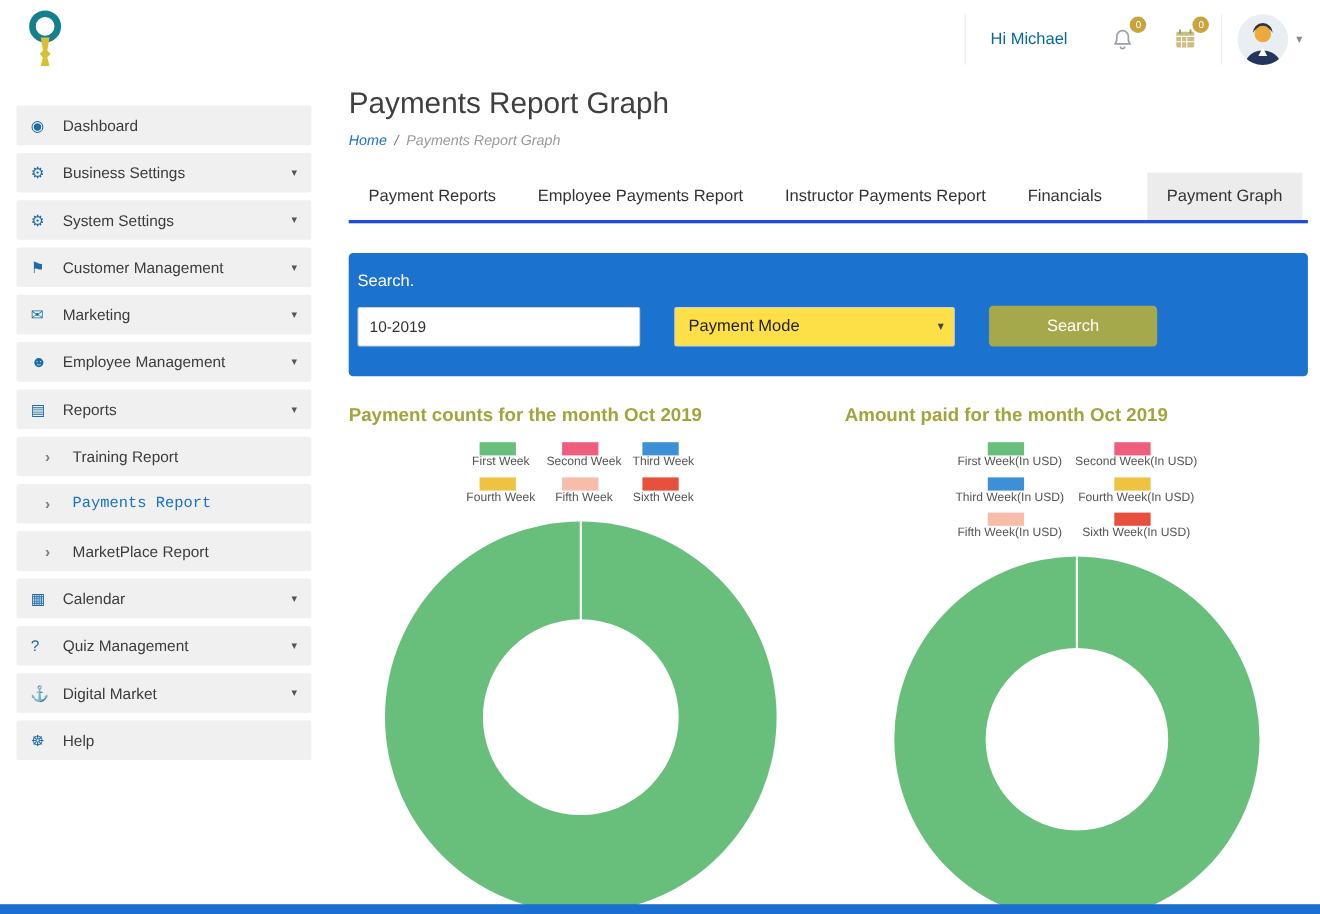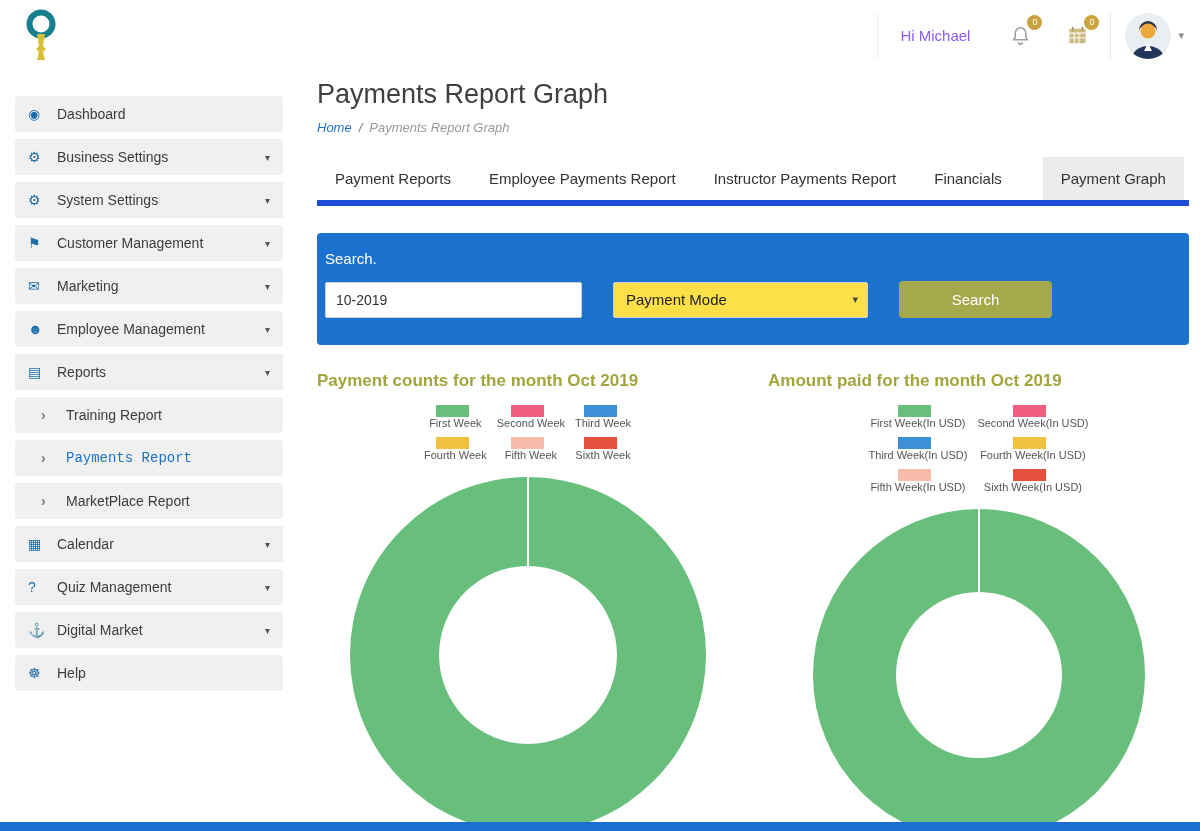--- a/index.html
+++ b/index.html
@@ -7,21 +7,21 @@
   body {
     width:1200px; height:831px; overflow:hidden; position:relative;
     background:#fff; font-family:"Liberation Sans", sans-serif; color:#333;
   }
 
   
   .topbar { height:71px; display:flex; justify-content:space-between; align-items:center;
             padding:0 16px 0 20px; background:#fff; }
   .logo { display:flex; align-items:center; cursor:pointer; }
   .topbar-right { display:flex; align-items:center; height:100%; }
-  .greeting { color:#8b5cf6; font-size:15px; padding:0 22px; height:46px;
+  .greeting { color:#0369a1; font-size:15px; padding:0 22px; height:46px;
               display:flex; align-items:center; border-left:1px solid #ececec; }
   .icon-wrap { position:relative; padding:0 17px; height:46px; display:flex; align-items:center; cursor:pointer; }
   .badge { position:absolute; top:2px; right:7px; background:#c9a43c; color:#fff;
            min-width:15px; height:15px; border-radius:50%; font-size:9px;
            display:flex; align-items:center; justify-content:center; }
   .avatar-wrap { display:flex; align-items:center; padding-left:14px; height:46px;
                  border-left:1px solid #ececec; cursor:pointer; margin-left:4px; }
   .avatar { width:46px; height:46px; border-radius:50%; overflow:hidden; background:#e9eef2; }
   .avatar-caret { color:#8a8a8a; font-size:11px; margin-left:7px; }
 
@@ -37,21 +37,21 @@
   .side-item.sub .side-label { margin-left:9px; }
   .side-item.sub.active .side-label { color:#1a73c7;font-family:Liberation Mono, monospace; }
 
   
   .main { flex:1; min-width:0; padding:8px 11px 0 17px; }
   h1.page-title { font-size:27px; font-weight:500; color:#3f3f3f; margin:0 0 10px; }
   .breadcrumb { font-style:italic; font-size:13px; color:#999; }
   .breadcrumb a { color:#1a73c7; text-decoration:none; cursor:pointer; }
   .breadcrumb .sep { margin:0 7px; color:#777; }
 
-  .tabs { display:flex; margin-top:22px; border-bottom:6px solid #1d4ed8; }
+  .tabs { display:flex; margin-top:22px; border-bottom:3px solid #1d4ed8; }
   .tab { padding:13px 18px; font-size:15px; color:#333; cursor:pointer; white-space:nowrap; margin-right:2px; }
   .tab.active { background:#ececec;margin-left:21px; }
 
   .search-panel { margin-top:27px; background:#1b72cf; border-radius:4px; padding:17px 8px 27px; }
   .search-title { color:#fff; font-size:15px; margin-bottom:14px; }
   .search-row { display:flex; align-items:center; }
   .month-input { width:257px; height:36px; border:1px solid #cfcfcf; border-radius:2px;
                  padding:0 10px; font-size:14px; color:#333; font-family:"Liberation Sans",sans-serif; }
   .select { width:255px; height:36px; background:#fde047; border-radius:2px; margin-left:31px;
             display:flex; align-items:center; justify-content:space-between;

